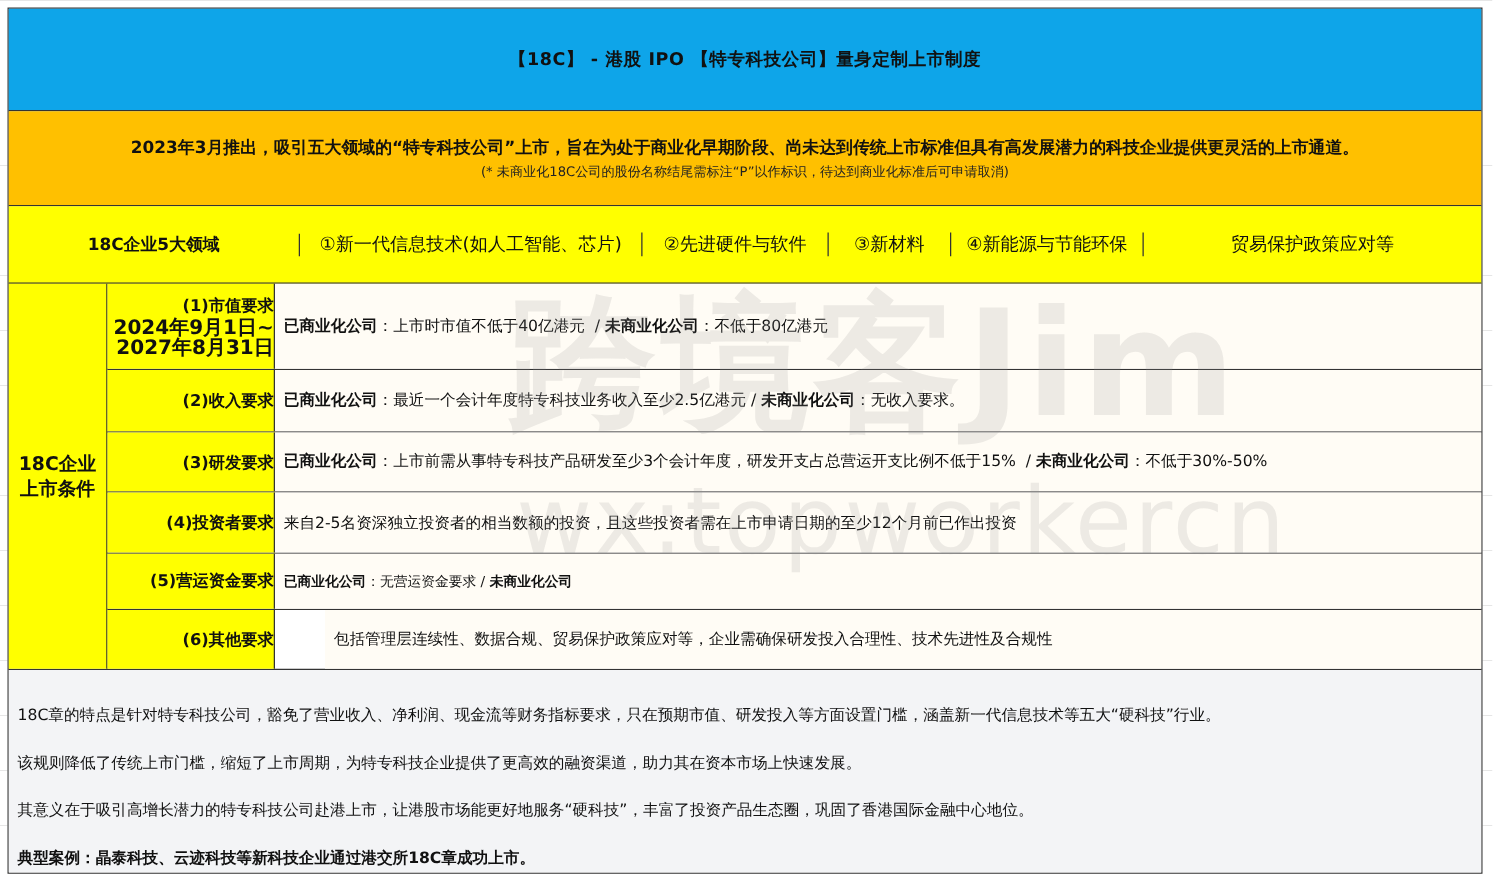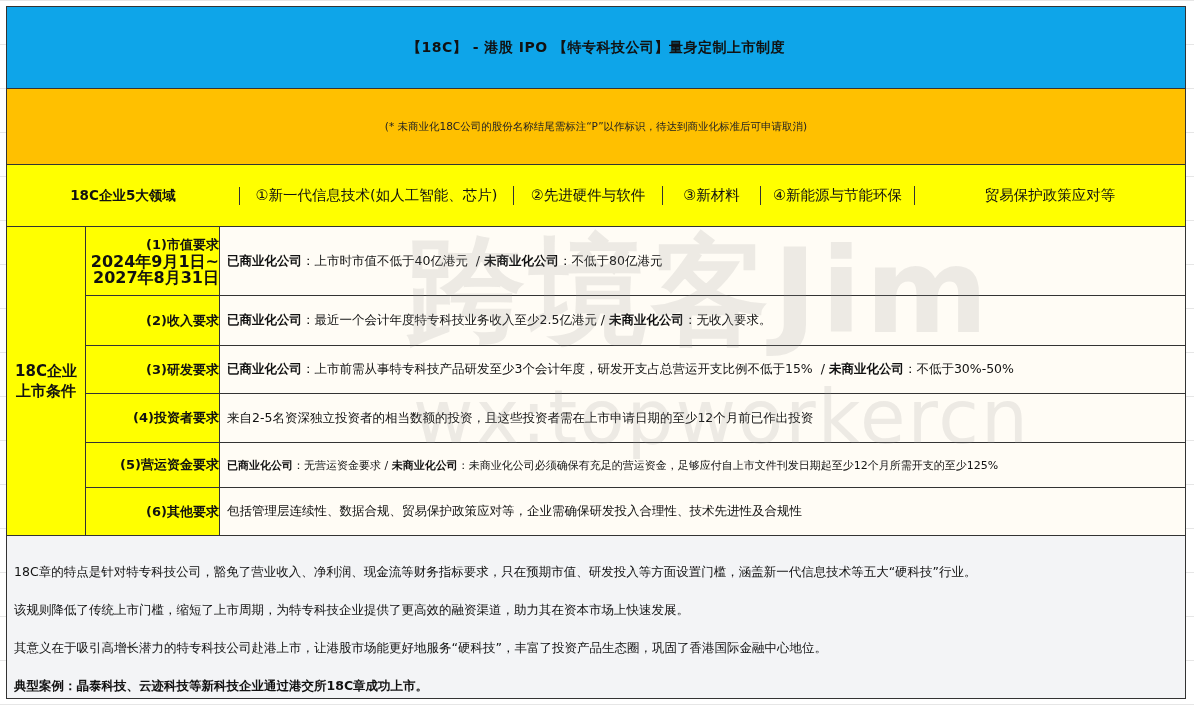--- a/index.html
+++ b/index.html
@@ -65,21 +65,21 @@
   .cond-side {
     width: 79px;
     background: #ffff00;
     border-right: 1px solid #333;
     display: flex; align-items: center; justify-content: center;
     text-align: center;
     font-size: 15px; font-weight: bold; line-height: 20px;
   }
   .cond-rows { flex: 1; display: flex; flex-direction: column; }
   .cond-row { display: flex; border-bottom: 1px solid #333; }
-  .cond-row:last-child { border-bottom: none; }
+  .cond-row:last-child { border-bottom: none; gap: 40px; }
   .cond-key {
     width: 134px;
     background: #ffff00;
     border-right: 1px solid #333;
     display: flex; flex-direction: column; align-items: flex-end; justify-content: center;
     font-size: 13px; font-weight: bold; text-align: center;
   }
   .cond-key .sub { font-size: 16px; line-height: 16px; }
   .cond-val {
     flex: 1;
@@ -123,20 +123,21 @@
 </head>
 <body>
 
 <div class="grid-bg"></div>
 
 <div class="sheet">
 
   <div class="title-row">【18C】 - 港股 IPO 【特专科技公司】量身定制上市制度</div>
 
   <div class="intro-row">
+    <div class="intro-main">2023年3月推出，吸引五大领域的“特专科技公司”上市，旨在为处于商业化早期阶段、尚未达到传统上市标准但具有高发展潜力的科技企业提供更灵活的上市通道。</div>
     <div class="intro-note">(* 未商业化18C公司的股份名称结尾需标注“P”以作标识，待达到商业化标准后可申请取消)</div>
   </div>
 
   <div class="domain-row">
     <div class="domain-label">18C企业5大领域</div>
     <div class="d1">①新一代信息技术(如人工智能、芯片)</div>
     <div class="d2">②先进硬件与软件</div>
     <div class="d3">③新材料</div>
     <div class="d4">④新能源与节能环保</div>
     <div class="d5">贸易保护政策应对等</div>
@@ -203,21 +204,20 @@
       </div>
 
       <div class="cond-row r5">
         <div class="cond-key">
           <div>(5)营运资金要求</div>
         </div>
         <div class="cond-val small">
           <b>已商业化公司</b>
           <span style="white-space:pre">：无营运资金要求 / </span>
           <b>未商业化公司</b>
-          <span>：未商业化公司必须确保有充足的营运资金，足够应付自上市文件刊发日期起至少12个月所需开支的至少125%</span>
         </div>
       </div>
 
       <div class="cond-row r6">
         <div class="cond-key">
           <div>(6)其他要求</div>
         </div>
         <div class="cond-val">包括管理层连续性、数据合规、贸易保护政策应对等，企业需确保研发投入合理性、技术先进性及合规性</div>
       </div>
 

